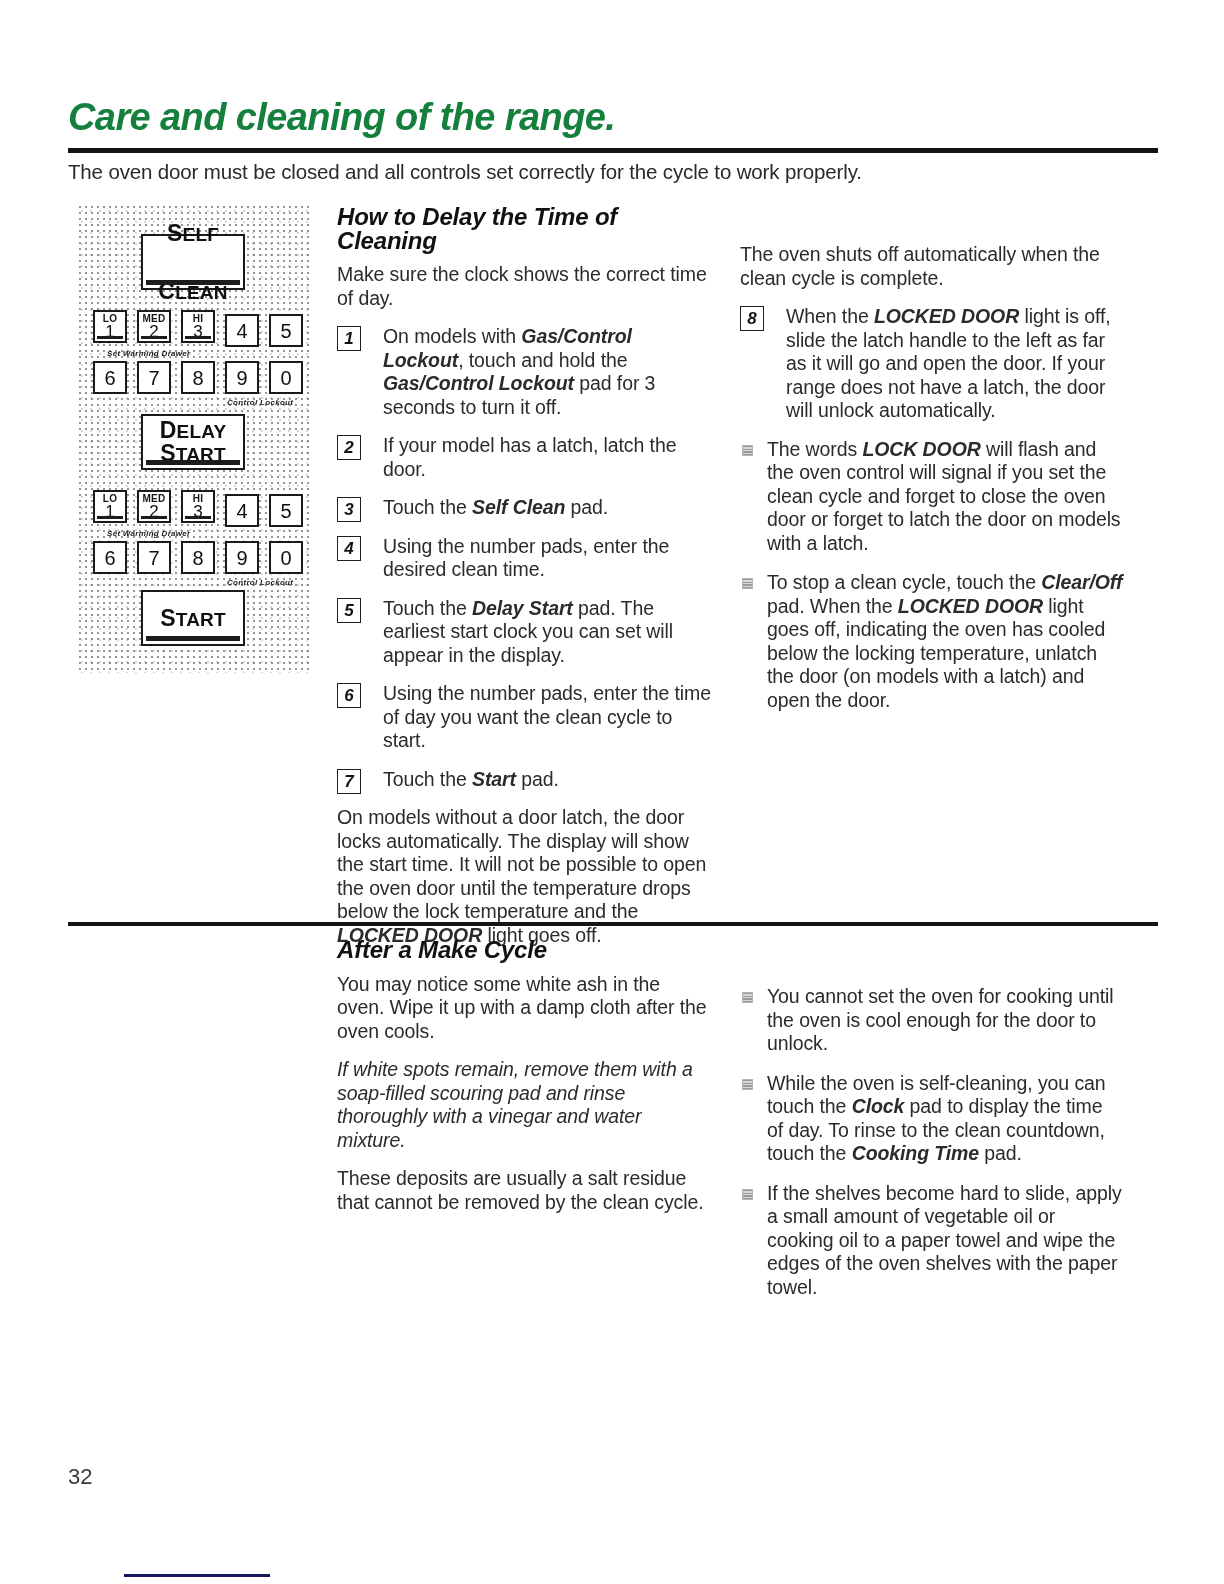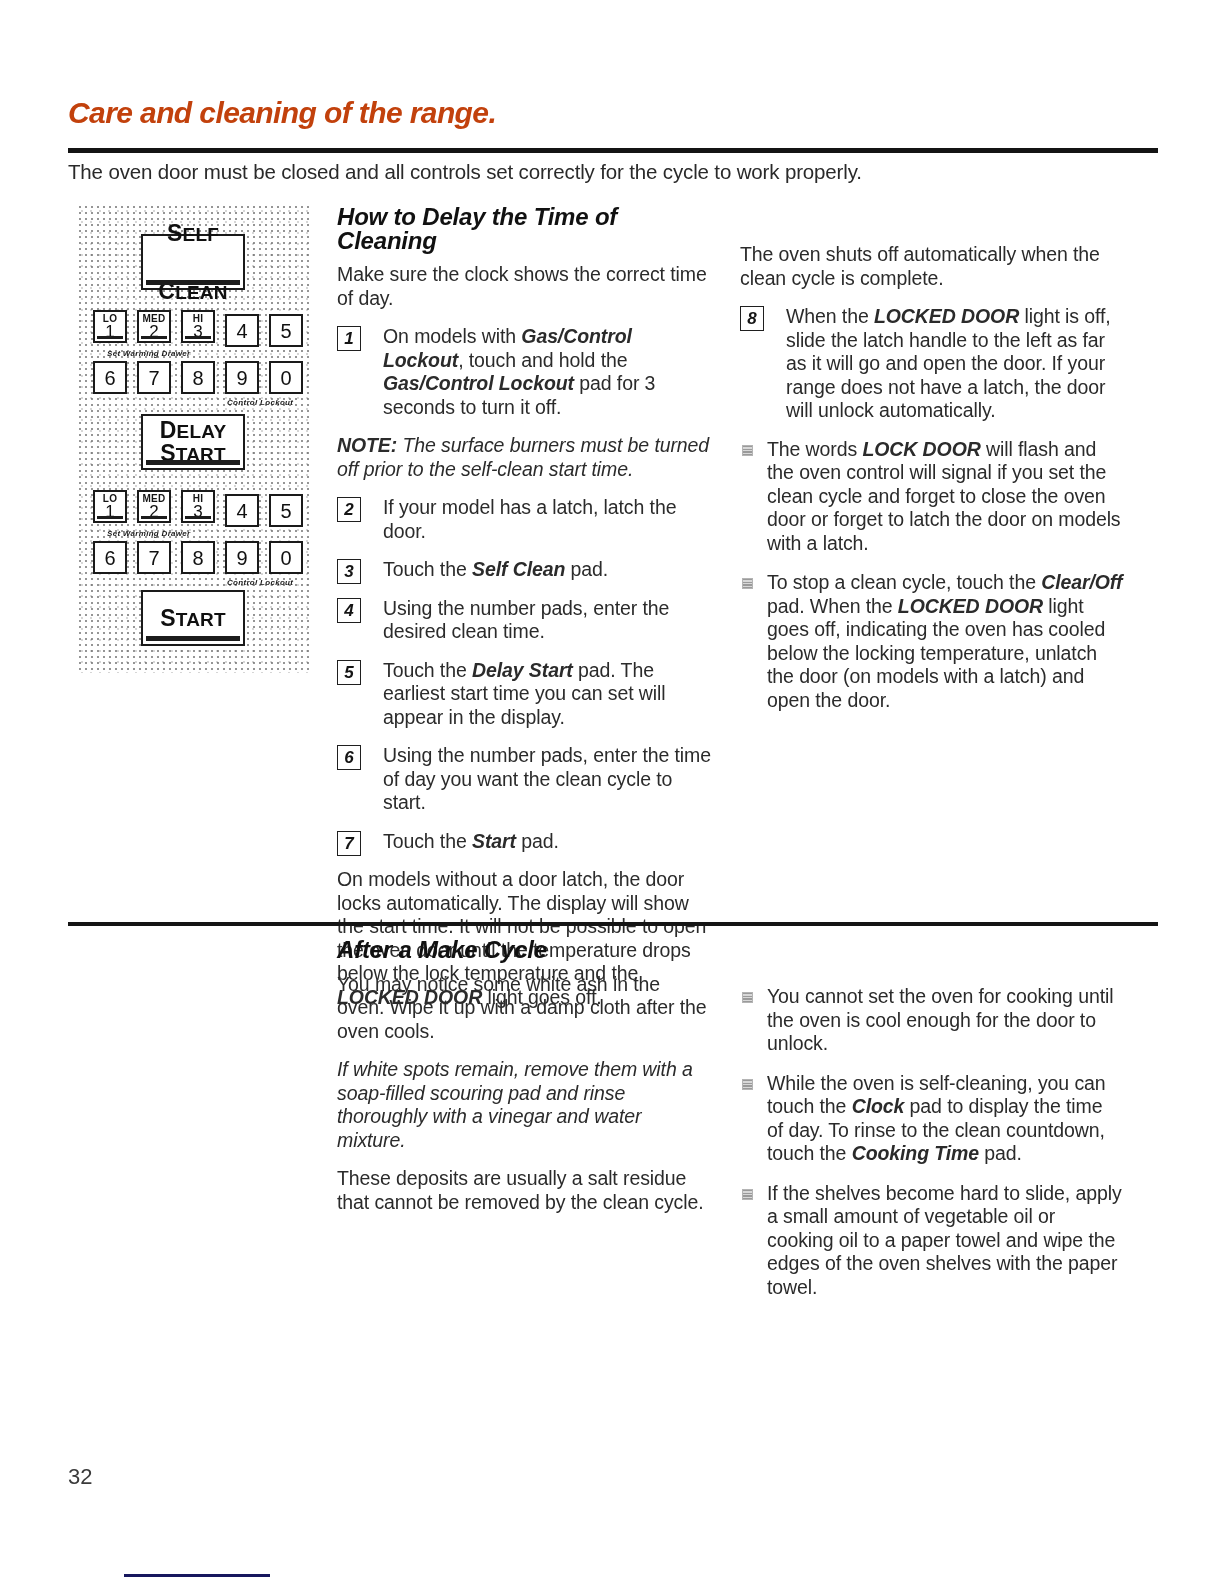--- a/index.html
+++ b/index.html
@@ -21,25 +21,25 @@
     left: 0; top: 0;
     width: 1224px;
     height: 1584px;
   }
 
   
   .page-title {
     position: absolute;
     left: 68px;
     top: 96px;
-    font-size: 30px;
+    font-size: 38px;
     font-style: italic;
     font-weight: bold;
     letter-spacing: -0.6px;
-    color: #c2410c;
+    color: #15803d;
   }
   .title-rule {
     position: absolute;
     left: 68px;
     top: 148px;
     width: 1090px;
     height: 5px;
     background: #141414;
   }
   .intro-line {
@@ -351,40 +351,39 @@
 
   <div class="col col-mid" style="top:205px;">
     <div class="sec-head">How to Delay the Time of Cleaning</div>
     <p class="para">Make sure the clock shows the correct time of day.</p>
 
     <div class="step">
       <span class="step-num">1</span>
       <span><span>On models with </span><b class="bi">Gas/Control Lockout</b><span>, touch and hold the </span><b class="bi">Gas/Control Lockout</b><span> pad for 3 seconds to turn it off.</span></span>
     </div>
 
-    <p class="para ital"><b>NOTE:</b><span> The surface burners must be turned off prior to the self-clean start time.</span></p>
 
     <div class="step">
       <span class="step-num">2</span>
       <span>If your model has a latch, latch the door.</span>
     </div>
 
     <div class="step">
       <span class="step-num">3</span>
       <span><span>Touch the </span><b class="bi">Self Clean</b><span> pad.</span></span>
     </div>
 
     <div class="step">
       <span class="step-num">4</span>
       <span>Using the number pads, enter the desired clean time.</span>
     </div>
 
     <div class="step">
       <span class="step-num">5</span>
-      <span><span>Touch the </span><b class="bi">Delay Start</b><span> pad. The earliest start time you can set will appear in the display.</span></span>
+      <span><span>Touch the </span><b class="bi">Delay Start</b><span> pad. The earliest start clock you can set will appear in the display.</span></span>
     </div>
 
     <div class="step">
       <span class="step-num">6</span>
       <span>Using the number pads, enter the time of day you want the clean cycle to start.</span>
     </div>
 
     <div class="step">
       <span class="step-num">7</span>
       <span><span>Touch the </span><b class="bi">Start</b><span> pad.</span></span>

